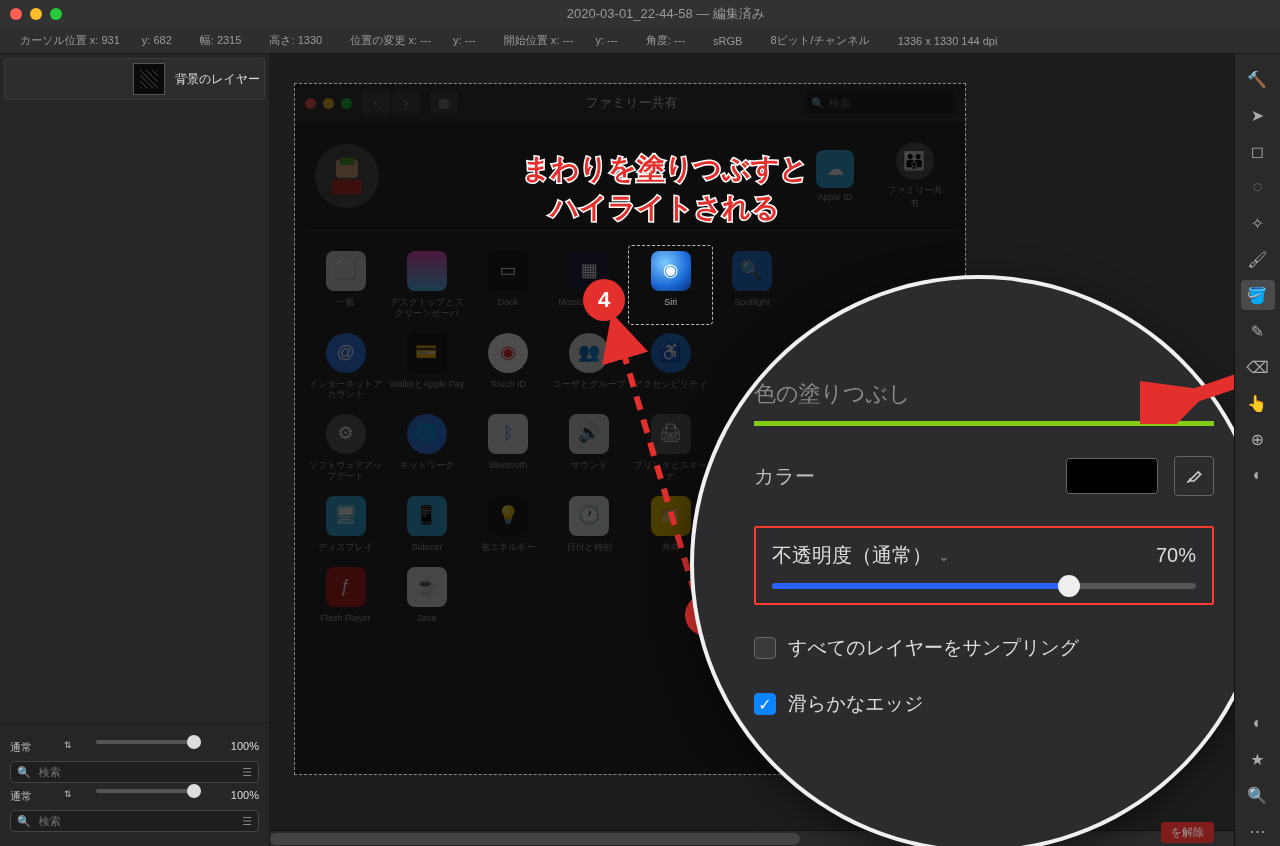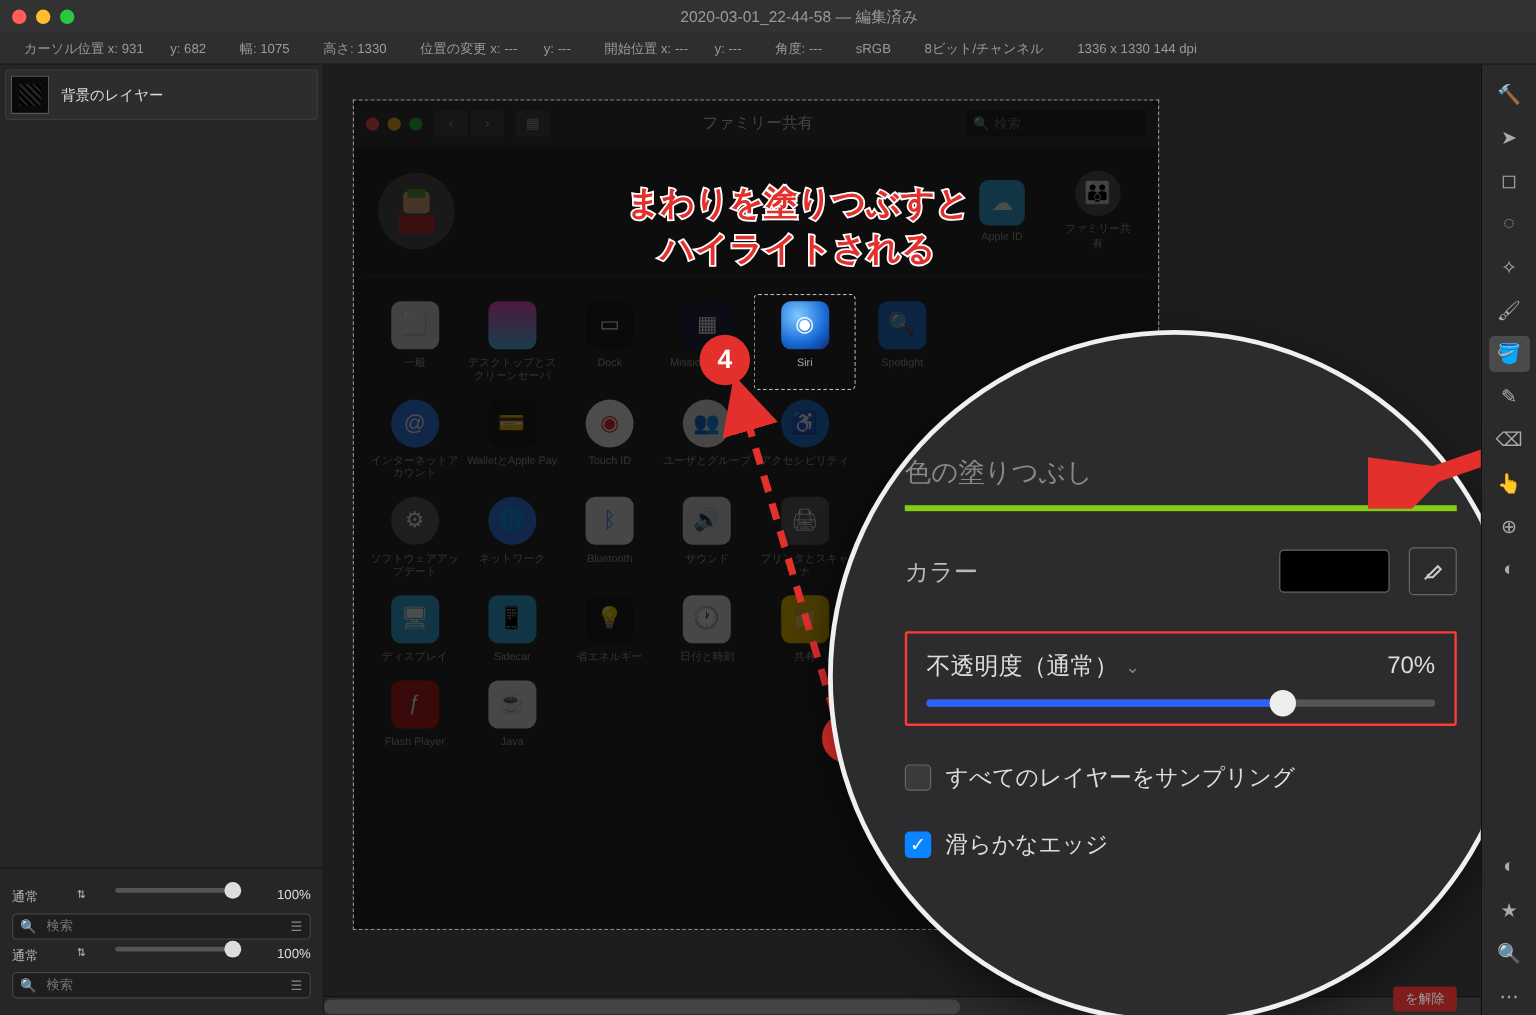--- a/index.html
+++ b/index.html
@@ -20,21 +20,21 @@
   .traffic{display:flex;gap:8px;}
   .tl{width:12px;height:12px;border-radius:50%;}
   .tl.r{background:#ff5f56;} .tl.y{background:#ffbd2e;} .tl.g{background:#27c93f;}
   .title{flex:1;text-align:center;color:#9a9a9a;font-size:13px;}
   
   .infobar{height:26px;background:#2e2e2f;display:flex;align-items:center;padding:0 20px;gap:28px;color:#9a9a9a;font-size:11px;border-bottom:1px solid #1a1a1a;white-space:nowrap;}
   
   .main{display:flex;height:calc(100% - 28px - 26px);}
   .left{width:270px;background:var(--panel2);display:flex;flex-direction:column;border-right:1px solid #1a1a1a;}
   .layers{flex:1;padding:4px;}
-  .layer-row{display:flex;align-items:center;gap:10px;padding:4px;background:#2d2d2e;border:1px solid #3a3a3a;border-radius:3px;}
+  .layer-row{display:flex;align-items:center;gap:10px;padding:4px;background:#2d2d2e;border:1px solid #3a3a3a;border-radius:3px;justify-content:flex-end;}
   .layer-thumb{width:32px;height:32px;background:#0a0a0a;border:1px solid #555;position:relative;}
   .layer-thumb::after{content:"";position:absolute;inset:6px;background:repeating-linear-gradient(45deg,#222 0 2px,#000 2px 4px);}
   .layer-name{font-size:12px;color:#ddd;}
   .left-bottom{padding:10px;border-top:1px solid #1a1a1a;}
   .slider-row{display:flex;align-items:flex-start;gap:24px;margin:6px 0;}
   .slider-row .lab{width:30px;color:#bbb;font-size:11px;}
   .mini-arrows{font-size:9px;color:#bbb;}
   .mini-slider{flex:1;height:4px;background:#555;border-radius:2px;position:relative;}
   .mini-slider .knob{position:absolute;top:-5px;width:14px;height:14px;border-radius:50%;background:#ddd;}
   .pct{width:34px;text-align:right;color:#ddd;font-size:11px;}
@@ -114,21 +114,21 @@
   <div class="traffic">
     <div class="tl r"></div>
     <div class="tl y"></div>
     <div class="tl g"></div>
   </div>
   <div class="title">2020-03-01_22-44-58 — 編集済み</div>
 </div>
 
 <div class="infobar">
   <span>カーソル位置 x: 931　　y: 682</span>
-  <span>幅: 1075</span>
+  <span>幅: 2315</span>
   <span>高さ: 1330</span>
   <span>位置の変更 x: ---　　y: ---</span>
   <span>開始位置 x: ---　　y: ---</span>
   <span>角度: ---</span>
   <span>sRGB</span>
   <span>8ビット/チャンネル</span>
   <span>1336 x 1330 144 dpi</span>
 </div>
 
 <div class="main">

